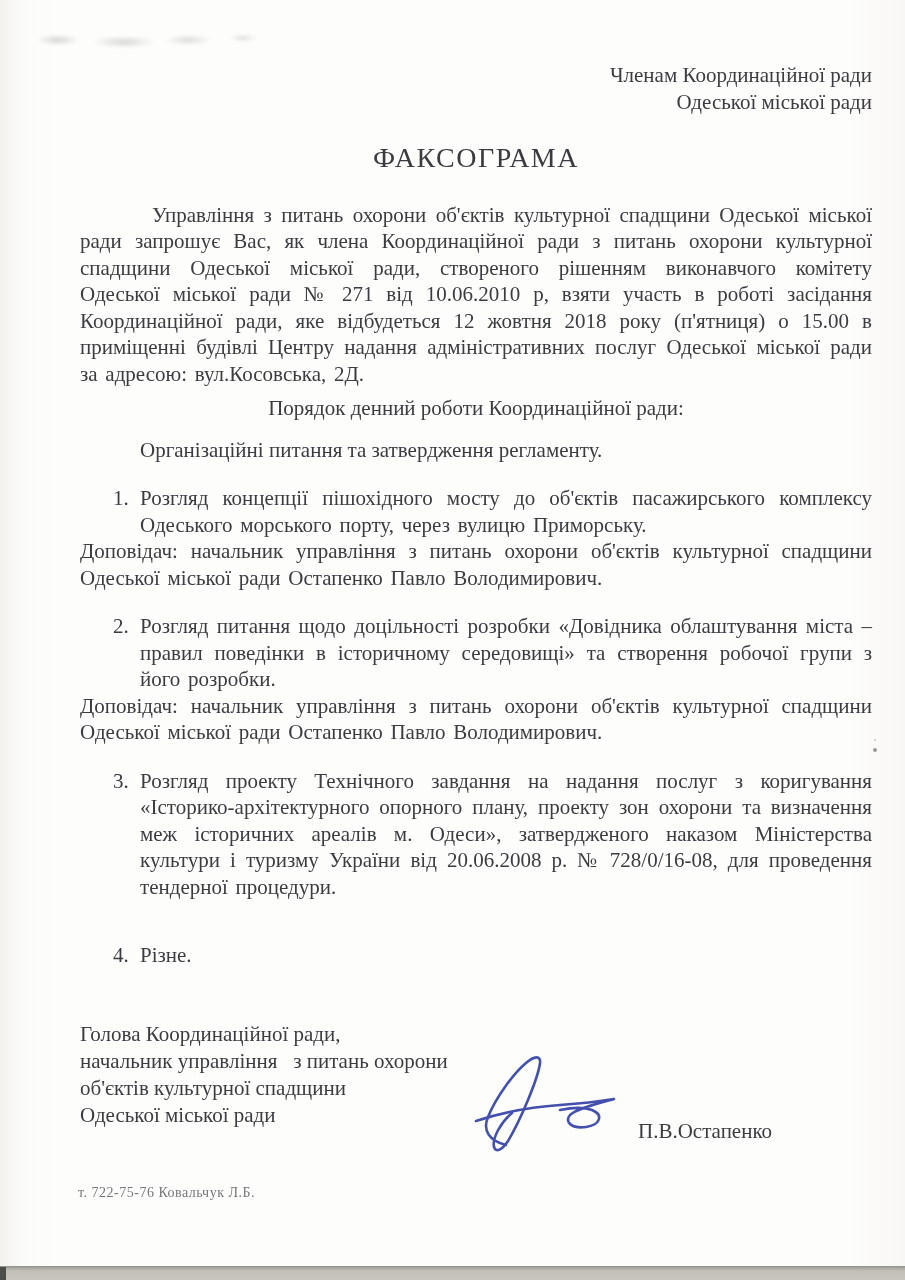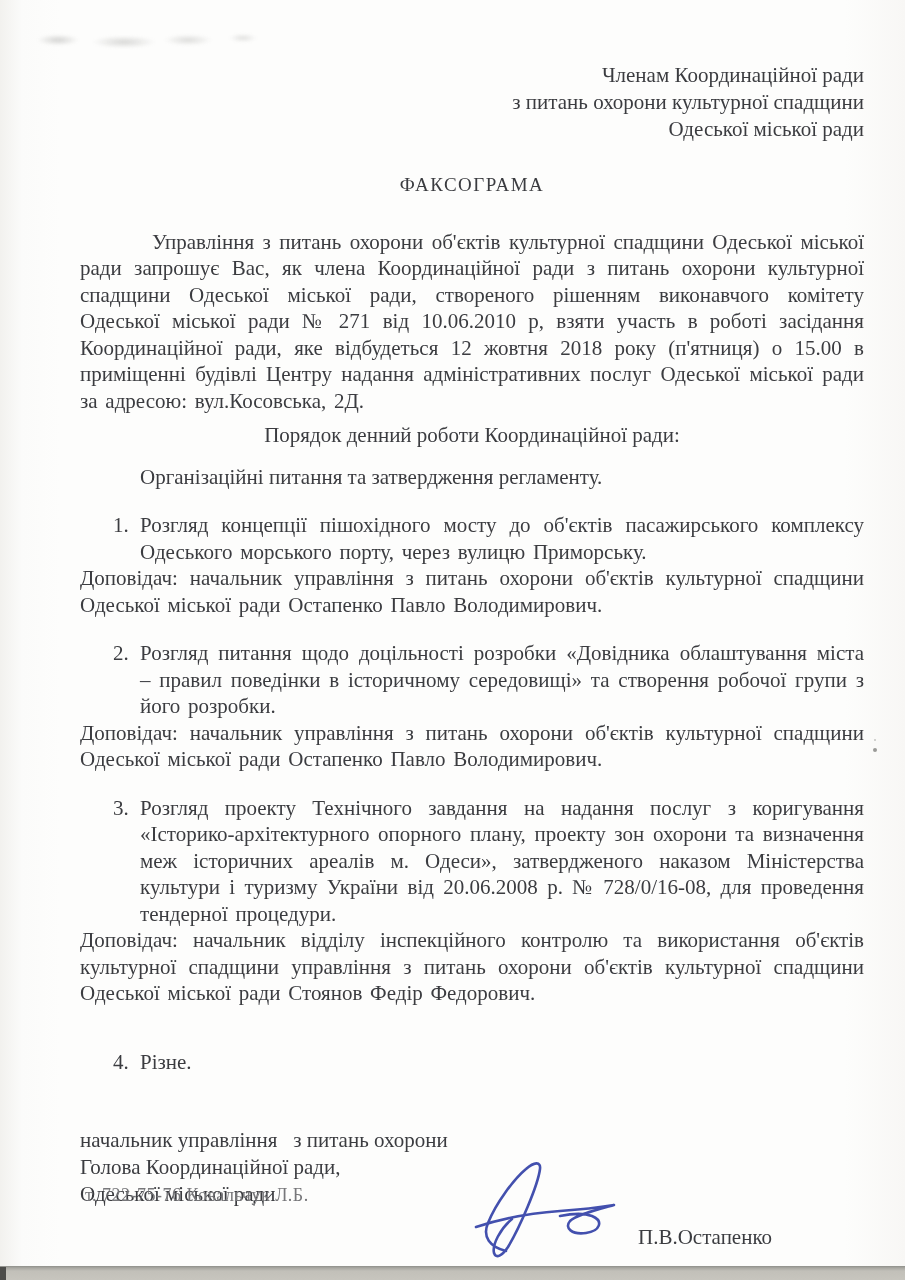--- a/index.html
+++ b/index.html
@@ -8,21 +8,21 @@
     position:relative;
     width:905px;height:1280px;
     margin:0 auto;
     background:linear-gradient(90deg,#f2f1ee 0px,#fbfbfa 22px,#fdfdfc 60px,#fdfdfc 845px,#f8f7f5 905px);
     overflow:hidden;
     font-family:"Liberation Serif","DejaVu Serif",serif;
     color:#3b3c40;
   }
   .content{
     position:absolute;
-    left:80px; right:41px; top:0;
+    left:80px; right:33px; top:0;
     font-size:21px;
     line-height:26.5px;
   }
   
   .smudge{
     position:absolute; left:38px; top:28px; width:250px; height:26px;
     background:
       radial-gradient(ellipse 30px 8px at 20px 12px, #c9c9c7 0%, transparent 70%),
       radial-gradient(ellipse 46px 9px at 86px 14px, #cfcfcd 0%, transparent 70%),
       radial-gradient(ellipse 34px 8px at 150px 12px, #d4d4d2 0%, transparent 70%),
@@ -37,21 +37,21 @@
   }
   .recipient{
     margin-top:62px;
     text-align:right;
     line-height:27px;
   }
   .doc-title{
     margin-top:29px;
     text-align:center;
     letter-spacing:1.5px;
-    font-size:19px;
+    font-size:28px;
   }
   .intro{
     margin-top:30px;
     text-align:justify;
     text-indent:72px;
     word-spacing:2.5px;
   }
   .agenda-heading{
     margin-top:8px;
     text-align:center;
@@ -86,22 +86,22 @@
   }
   .sig-lines div{white-space:pre-wrap;}
   .signature-svg{
     position:absolute; left:368px; top:28px;
     pointer-events:auto;
   }
   .signer-name{
     position:absolute; left:558px; top:81px;margin-top:16px;
   }
   .footer-note{
-    position:absolute; left:85px; top:1185px;
-    font-size:18px; color:#77777a; letter-spacing:.5px;
+    position:absolute; left:78px; top:1185px;
+    font-size:14px; color:#77777a; letter-spacing:.5px;
   }
   .scan-bottom{
     position:absolute; left:0; right:0; bottom:0; height:14px;
     background:linear-gradient(180deg,#8f8f8a 0,#a9a8a2 2px,#c2c0b9 5px,#c7c5be 14px);
   }
   .scan-bottom-nub{
     position:absolute; left:0; bottom:0; width:6px; height:13px; background:#4d4d4a;
   }
 </style>
 </head>
@@ -109,21 +109,20 @@
 
 <div class="page">
 
   <div class="smudge"></div>
   <div class="speck"></div>
 
   <div class="content">
 
     <div class="recipient">
       <div>Членам Координаційної ради</div>
-      <div>з питань охорони культурної спадщини</div>
       <div>Одеської міської ради</div>
     </div>
 
     <div class="doc-title">ФАКСОГРАМА</div>
 
     <p class="intro" style="margin-bottom:0">Управління з питань охорони об'єктів культурної спадщини Одеської міської ради запрошує Вас, як члена Координаційної ради з питань охорони культурної спадщини Одеської міської ради, створеного рішенням виконавчого комітету Одеської міської ради № 271 від 10.06.2010 р, взяти участь в роботі засідання Координаційної ради, яке відбудеться 12 жовтня 2018 року (п'ятниця) о 15.00 в приміщенні будівлі Центру надання адміністративних послуг Одеської міської ради за адресою: вул.Косовська, 2Д.</p>
 
     <div class="agenda-heading">Порядок денний роботи Координаційної ради:</div>
 
     <div class="agenda-intro">Організаційні питання та затвердження регламенту.</div>
@@ -136,33 +135,33 @@
 
     <div class="agenda-item">
       <span class="num">2.</span>
       <div class="item-text">Розгляд питання щодо доцільності розробки «Довідника облаштування міста – правил поведінки в історичному середовищі» та створення робочої групи з його розробки.</div>
       <div class="speaker">Доповідач: начальник управління з питань охорони об'єктів культурної спадщини Одеської міської ради Остапенко Павло Володимирович.</div>
     </div>
 
     <div class="agenda-item">
       <span class="num">3.</span>
       <div class="item-text">Розгляд проекту Технічного завдання на надання послуг з коригування «Історико-архітектурного опорного плану, проекту зон охорони та визначення меж історичних ареалів м. Одеси», затвердженого наказом Міністерства культури і туризму України від 20.06.2008 р. № 728/0/16-08, для проведення тендерної процедури.</div>
-      <div class="speaker">Доповідач: начальник відділу інспекційного контролю та використання об'єктів культурної спадщини управління з питань охорони об'єктів культурної спадщини Одеської міської ради Стоянов Федір Федорович.</div>
     </div>
 
     <div class="agenda-item item-last">
       <span class="num">4.</span>
       <div class="item-text" style="text-align:left">Різне.</div>
 
     </div>
 
     <div class="sig-block">
       <div class="sig-lines">
+        <div>Голова Координаційної ради,</div>
         <div>начальник управління   з питань охорони</div>
-        <div>Голова Координаційної ради,</div>
+        <div>об'єктів культурної спадщини</div>
         <div>Одеської міської ради</div>
       </div>
 
       <svg class="signature-svg" width="175" height="110" viewBox="0 0 175 110">
         <g fill="none" stroke="#4350ae" stroke-width="2.6" stroke-linecap="round" stroke-linejoin="round">
 
           <path d="M58 96 C 42 92, 34 82, 40 68 C 48 48, 66 24, 78 14 C 86 7, 93 6, 92 14 C 90 30, 72 72, 60 92 C 54 101, 48 104, 46 98 C 44 90, 52 74, 64 64"></path>
 
           <path d="M28 72 C 52 64, 84 58, 112 56 C 134 54.5, 154 52, 166 50 C 148 55, 128 60, 122 66 C 116 73, 124 80, 138 78 C 152 76, 156 66, 144 61 C 136 58, 122 59, 112 61"></path>
         </g>

